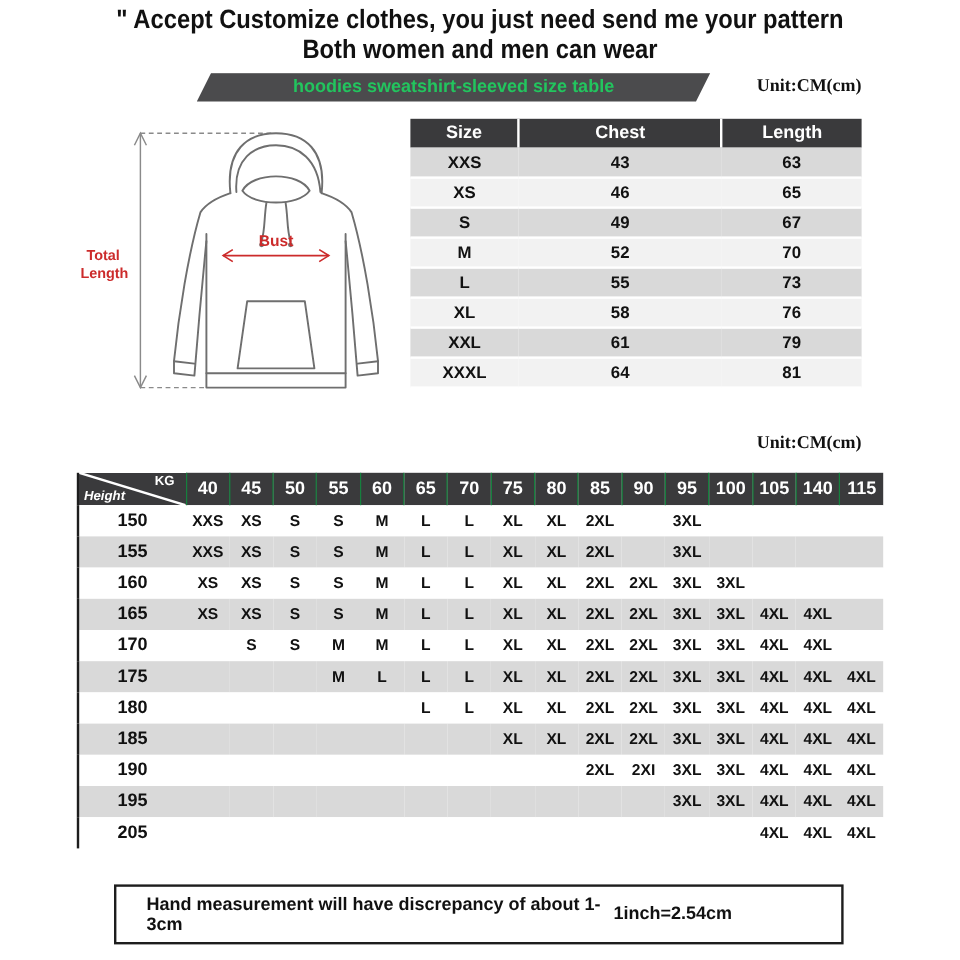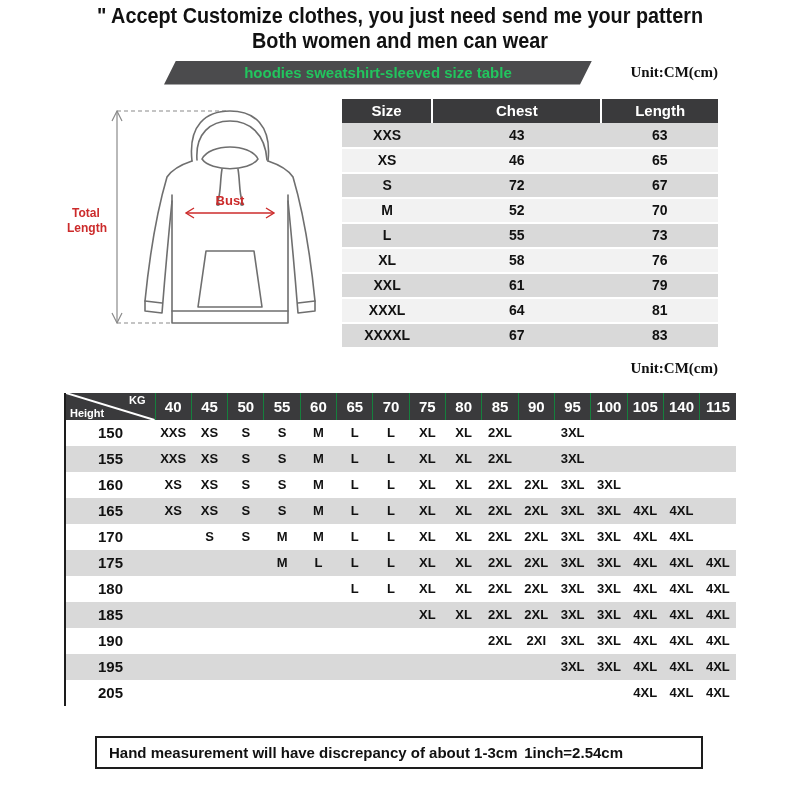--- a/index.html
+++ b/index.html
@@ -46,30 +46,30 @@
   .size-table tr.row-gray td{background:var(--row-gray);}
   .size-table tr.row-light td{background:var(--row-light);}
   .rec-table{width:672px;margin:16px 64px 0;border-left:2px solid var(--border-dark);}
   .rec-table thead th{
     background:var(--header-bg);color:#fff;font-weight:bold;font-size:15px;height:27px;text-align:center;
   }
   .rec-table thead th + th{border-left:1px solid #15803d;}
   .rec-table th.corner{width:90px;position:relative;}
   .rec-table th.corner svg.diag{position:absolute;left:0;top:0;width:100%;height:100%;display:block;}
   .corner-kg{position:absolute;top:1px;right:9px;font-size:11px;font-weight:bold;color:#fff;}
-  .corner-height{position:absolute;bottom:1px;left:4px;font-size:11px;font-weight:bold;color:#fff;}
+  .corner-height{position:absolute;bottom:1px;left:4px;font-size:11px;font-weight:bold;color:#fff;font-style:italic;}
   .rec-table tbody td{
     text-align:center;font-weight:bold;font-size:13px;height:26px;white-space:nowrap;
   }
   .rec-table tbody td.height-col{font-size:15px;}
   .rec-table tr.row-white td{background:#ffffff;}
   .rec-table tr.row-gray td{background:var(--row-gray);}
   .footer{
     width:608px;margin:30px 0 0 95px;border:2px solid var(--border-dark);
-    display:flex;align-items:center;padding:6px 12px;font-weight:bold;font-size:15px;
+    display:flex;align-items:center;padding:6px 25px;font-weight:bold;font-size:15px;
   }
   .footer .conversion{margin-left:auto;margin-right:66px;}
   
   .garment{stroke:#6f6f6f;stroke-width:1.6;fill:none;stroke-linejoin:round;stroke-linecap:round;}
   .garment-dot{fill:#6f6f6f;stroke:none;}
   .measure{stroke:#8a8a8a;stroke-width:1.2;fill:none;}
   .measure-dash{stroke:#8a8a8a;stroke-width:1.2;fill:none;stroke-dasharray:4,3;}
   .red-stroke{stroke:var(--accent-red);stroke-width:1.4;fill:none;}
   .red-label{fill:var(--accent-red);font-size:13px;font-weight:bold;font-family:"Liberation Sans","DejaVu Sans",sans-serif;}
   .red-label-sm{fill:var(--accent-red);font-size:12px;font-weight:bold;font-family:"Liberation Sans","DejaVu Sans",sans-serif;}
@@ -142,21 +142,21 @@
             <td>43</td>
             <td>63</td>
           </tr>
           <tr class="row-light">
             <td>XS</td>
             <td>46</td>
             <td>65</td>
           </tr>
           <tr class="row-gray">
             <td>S</td>
-            <td>72</td>
+            <td>49</td>
             <td>67</td>
           </tr>
           <tr class="row-light">
             <td>M</td>
             <td>52</td>
             <td>70</td>
           </tr>
           <tr class="row-gray">
             <td>L</td>
             <td>55</td>
@@ -169,25 +169,20 @@
           </tr>
           <tr class="row-gray">
             <td>XXL</td>
             <td>61</td>
             <td>79</td>
           </tr>
           <tr class="row-light">
             <td>XXXL</td>
             <td>64</td>
             <td>81</td>
-          </tr>
-          <tr class="row-gray">
-            <td>XXXXL</td>
-            <td>67</td>
-            <td>83</td>
           </tr>
         </tbody>
     </table>
   </div>
 </div>
 
 <div class="banner-row">
   <div class="unit">Unit:CM(cm)</div>
 </div>
 

